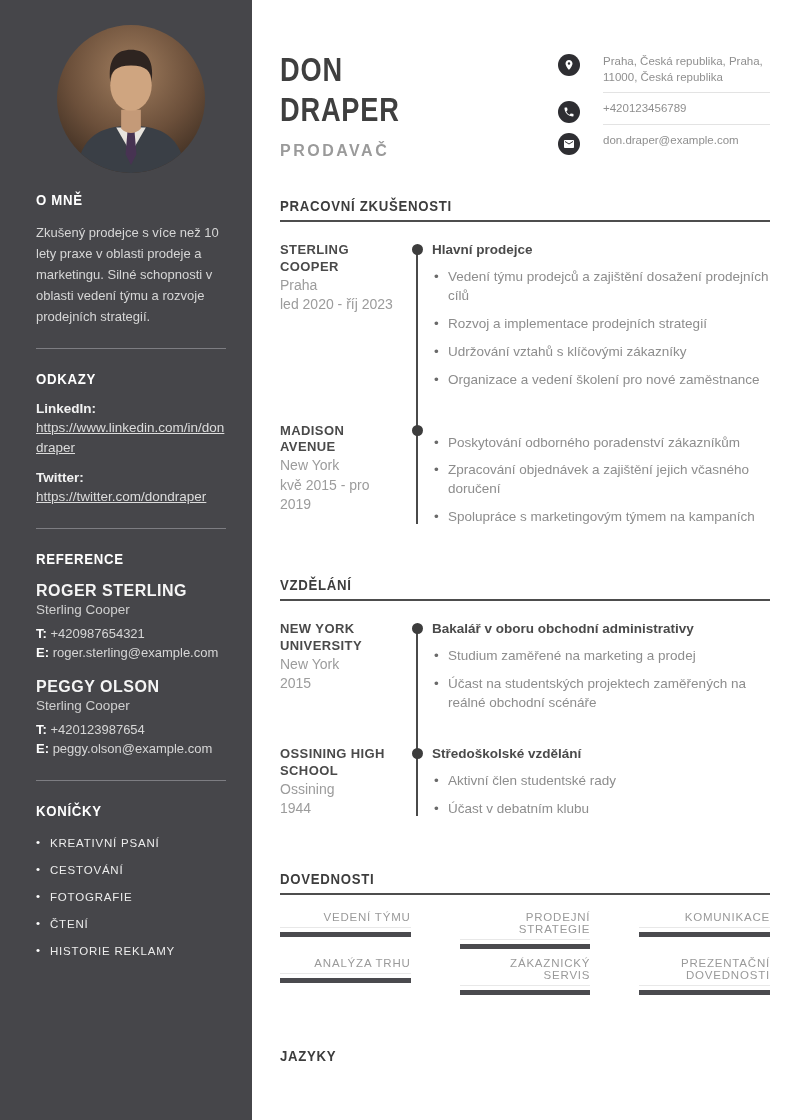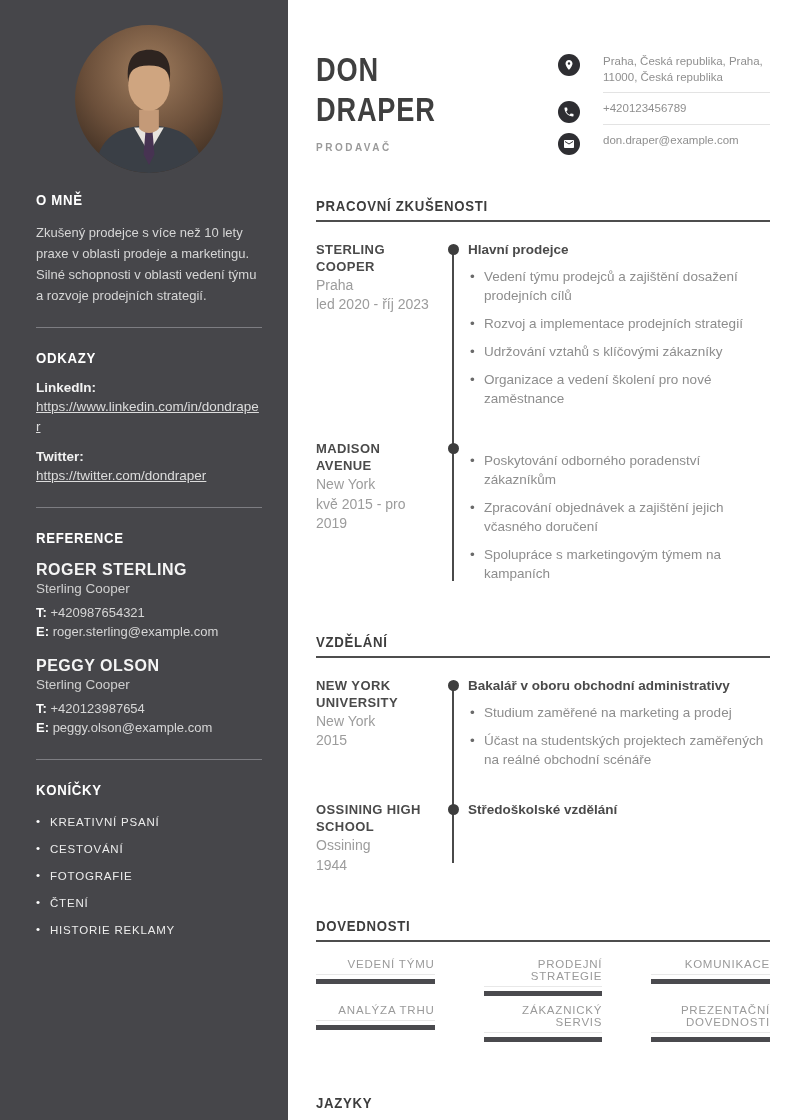--- a/index.html
+++ b/index.html
@@ -1,20 +1,20 @@
 <!DOCTYPE html>
 <html><head>
 <meta charset="utf-8">
 <style>
   * { margin:0; padding:0; box-sizing:border-box; }
   body { font-family:"Liberation Sans", sans-serif; background:#fff; }
   .page { width:794px; height:1120px; display:flex; overflow:hidden; background:#fff; }
 
   
-  .sidebar { width:288px; flex-shrink:0; background:#46464a; color:#e8e8e8; padding:25px 26px 20px 36px; }
+  .sidebar { width:252px; flex-shrink:0; background:#46464a; color:#e8e8e8; padding:25px 26px 20px 36px; }
   .photo-wrap { width:148px; height:148px; border-radius:50%; overflow:hidden; margin:0 auto 18px auto; }
   .photo-wrap svg { display:block; width:100%; height:100%; }
   .side-h2 { color:#ffffff; font-size:15px; font-weight:700; letter-spacing:0.8px;
              transform:scaleX(0.88); transform-origin:left center; white-space:nowrap; margin-bottom:14px; }
   .about-text { font-size:13px; line-height:1.62; color:#d6d6d6; }
   .side-hr { border:0; border-top:1px solid #7d7d82; margin:21px 0; }
   .link-label { font-size:13.5px; font-weight:700; color:#f2f2f2; margin-top:13px; }
   .link-url { font-size:13.5px; color:#dcdcdc; text-decoration:underline; word-break:break-all;
               line-height:1.45; display:block; margin-top:2px; }
   .ref-name { font-size:16px; font-weight:700; color:#f5f5f5; letter-spacing:0.5px; margin-top:15px; }
@@ -24,21 +24,21 @@
   .hobby-list { list-style:none; margin-top:18px; }
   .hobby-list li { position:relative; padding-left:14px; font-size:11.5px; letter-spacing:0.8px;
                    color:#ececec; margin-bottom:15px; }
   .hobby-list li::before { content:"•"; position:absolute; left:0; top:-1px; color:#ffffff; }
 
   
   .main { flex:1; background:#ffffff; padding:0 24px 0 28px; }
   .head { display:flex; justify-content:space-between; margin-top:50px; }
   .name-line { font-size:34px; font-weight:700; color:#3f3f3f; line-height:1.17; letter-spacing:1px;
                transform:scaleX(0.8); transform-origin:left top; white-space:nowrap; }
-  .job-title { margin-top:12px; font-size:10px; font-weight:700; letter-spacing:2.5px; color:#9a9a9a; }
+  .job-title { margin-top:12px; font-size:16px; font-weight:700; letter-spacing:2.5px; color:#9a9a9a; }
   .contact { width:212px; margin-top:4px; }
   .contact-row { display:flex; gap:23px; align-items:flex-start; margin-bottom:8px; }
   .c-icon { width:22px; height:22px; border-radius:50%; background:#2e2e32; flex-shrink:0;
             display:flex; align-items:center; justify-content:center; }
   .c-icon svg { width:12px; height:12px; fill:#ffffff; }
   .contact-text { flex:1; font-size:11.5px; color:#8f8f8f; line-height:1.35;
                   padding-bottom:7px; border-bottom:1px solid #e3e3e3; min-height:22px; }
   .contact-row:last-child .contact-text { border-bottom:0; }
 
   .section { margin-top:34px; }
@@ -262,20 +262,24 @@
 
         <article class="entry">
           <div class="entry-meta">
             <div class="company">OSSINING HIGH SCHOOL</div>
             <div class="meta-sub">Ossining</div>
             <div class="meta-sub">1944</div>
           </div>
           <div class="entry-body">
             <span class="tl-dot"></span>
             <div class="entry-title">Středoškolské vzdělání</div>
+            <ul class="bullets">
+              <li>Aktivní člen studentské rady</li>
+              <li>Účast v debatním klubu</li>
+            </ul>
           </div>
         </article>
 
       </div>
     </section>
 
     <section class="section" style="margin-top:42px;">
       <h2 class="sec-h2">DOVEDNOSTI</h2>
       <div class="sec-rule"></div>
       <div class="bar-grid">

